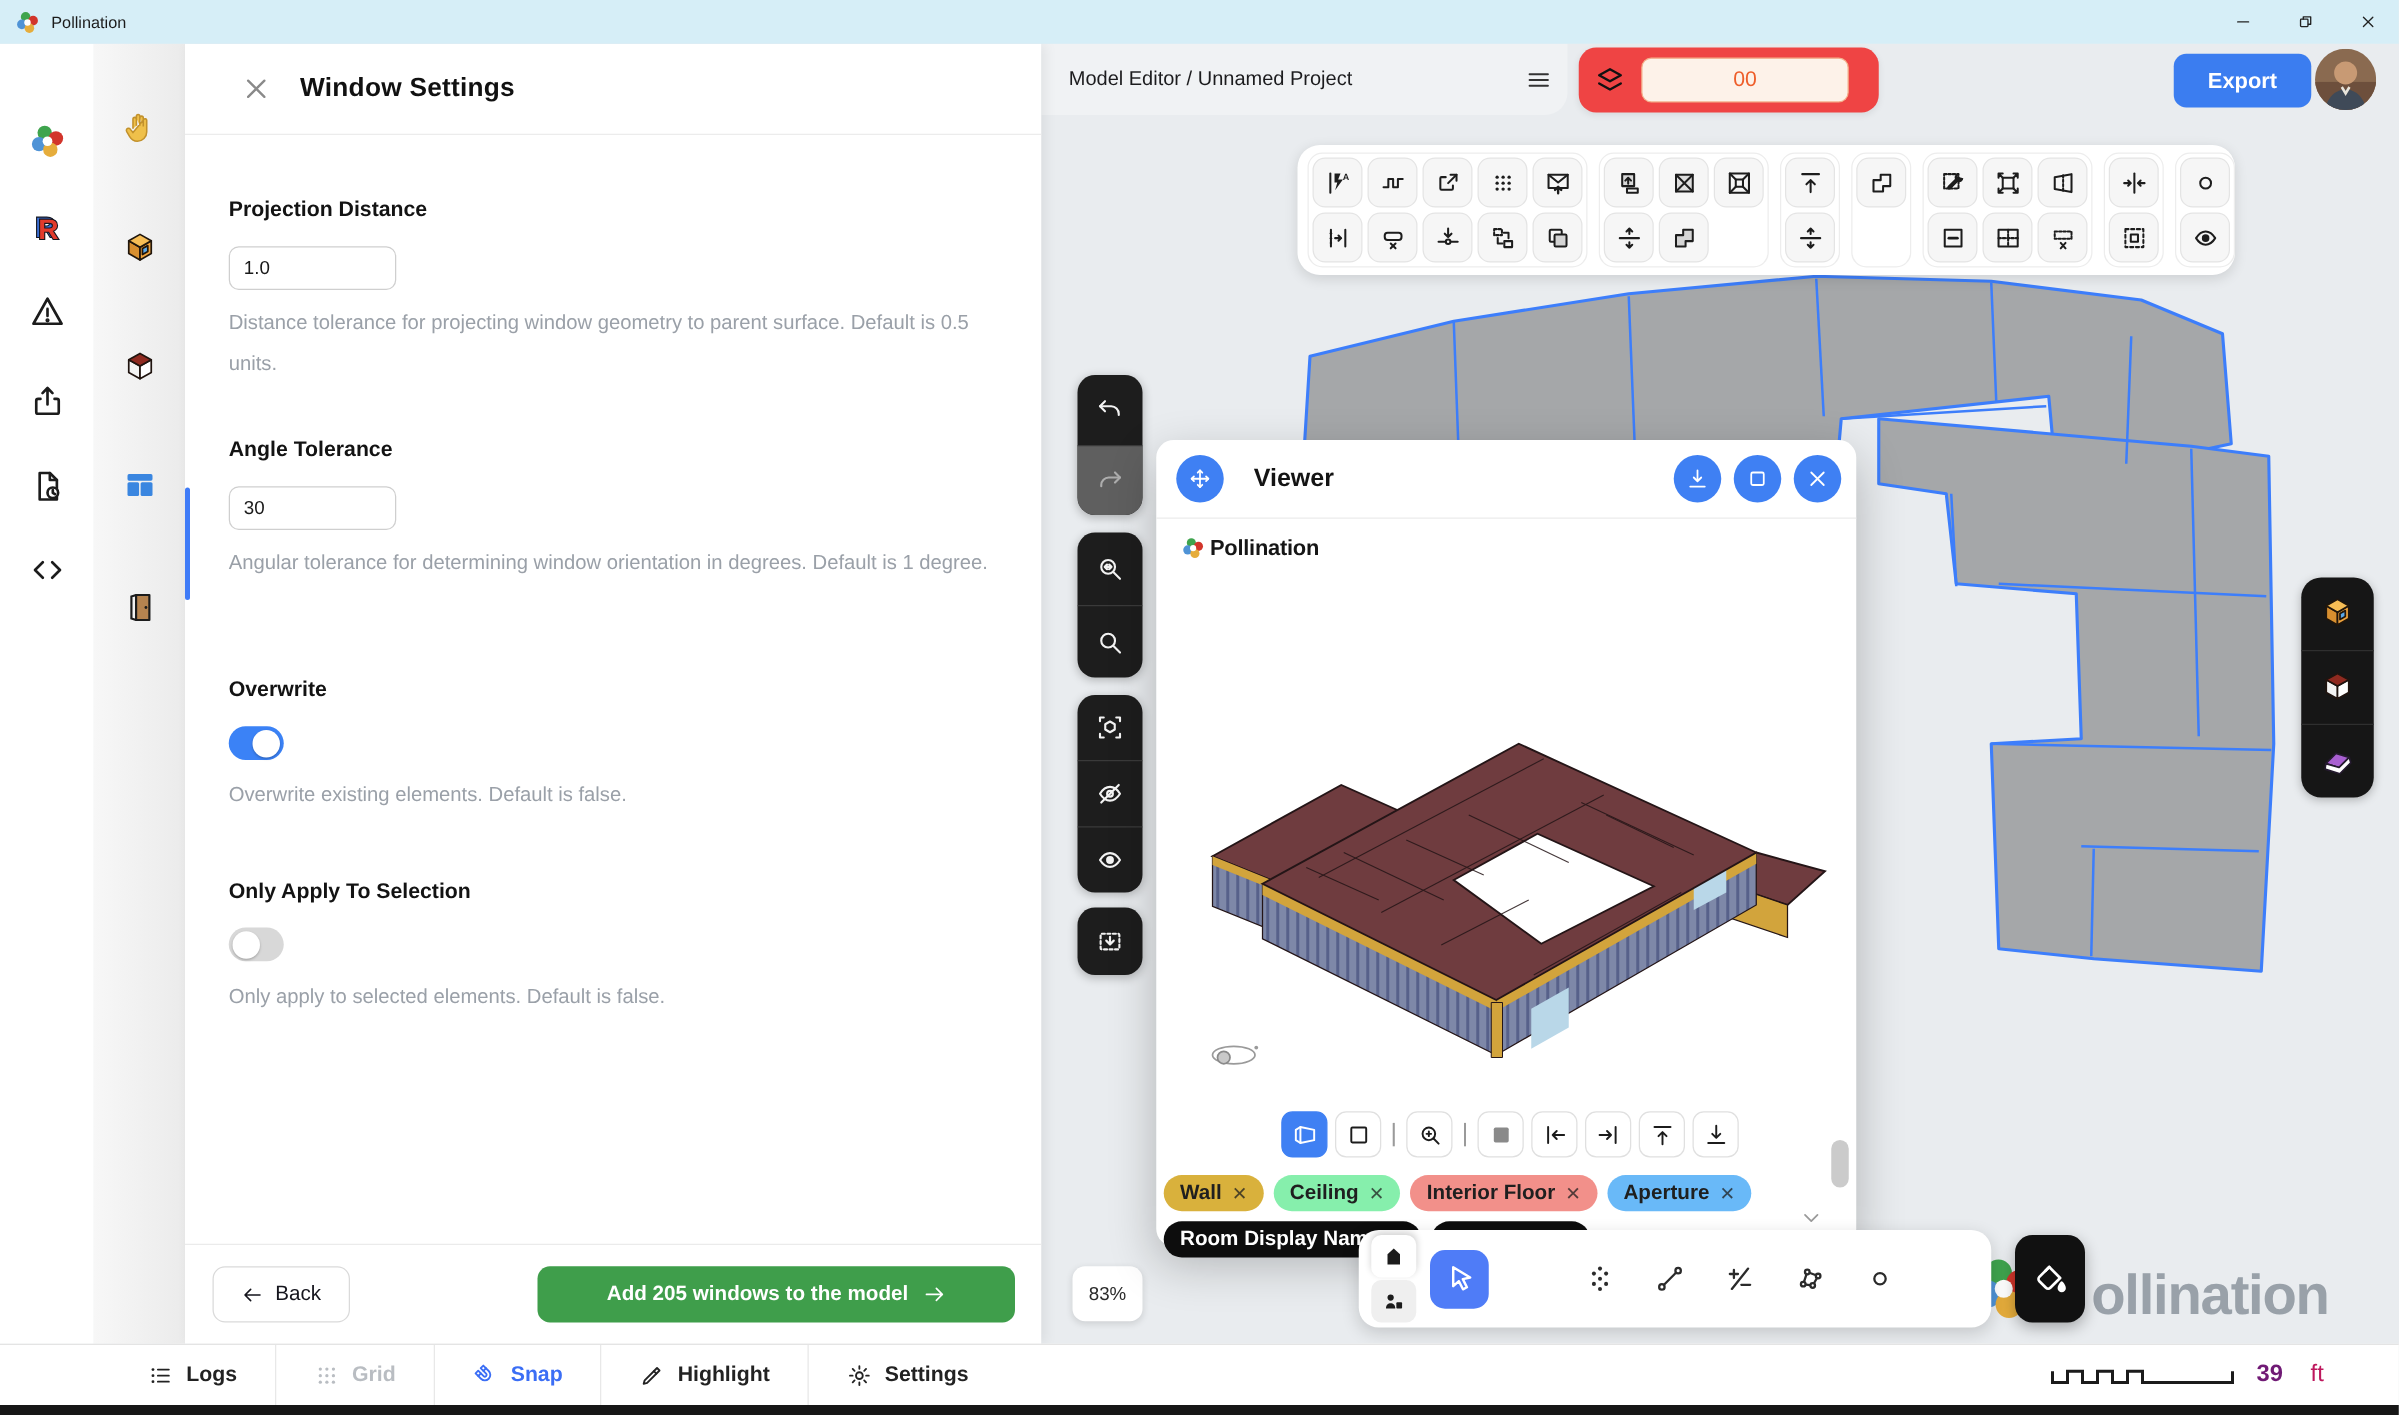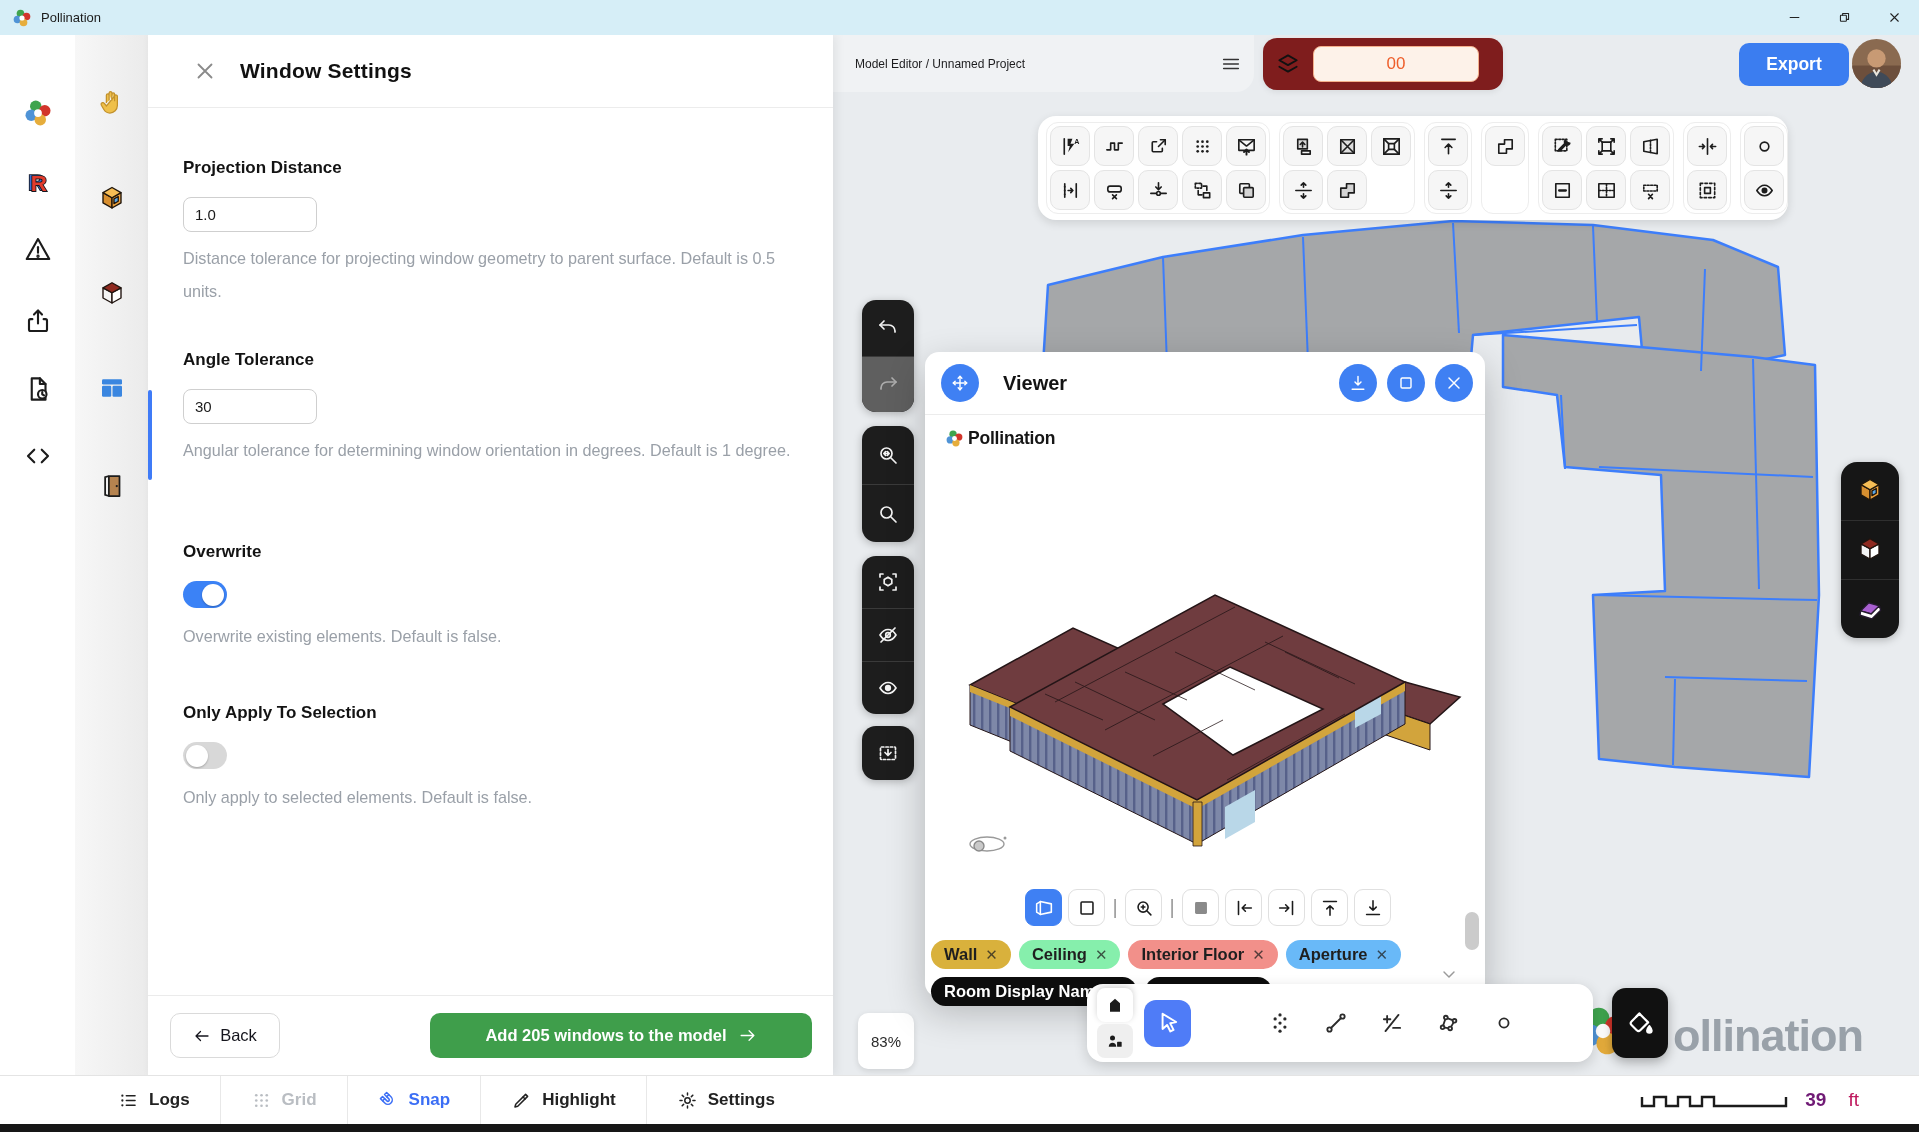--- a/index.html
+++ b/index.html
@@ -41,23 +41,23 @@
   #back-btn { position:absolute; left:22px; top:17px; width:110px; height:45px; border:1.5px solid #dadada; border-radius:10px; background:#fff; display:flex; align-items:center; justify-content:center; gap:9px; font-size:16.5px; color:#15151d; font-weight:500; cursor:pointer; }
   #back-btn svg { width:18px; height:18px; }
   #submit-btn { position:absolute; left:282px; top:17px; width:382px; height:45px; border:none; border-radius:10px; background:#3f9e4b; color:#fff; display:flex; align-items:center; justify-content:center; gap:11px; font-size:16.5px; font-weight:600; cursor:pointer; }
   #submit-btn svg { width:19px; height:19px; }
 
   
   #canvas { left:833px; top:35px; width:1086px; height:1040px; background:#e9ecef; overflow:hidden; z-index:5; }
   #floorplan { position:absolute; left:0; top:0; z-index:0; }
 
   #header-tab { left:0; top:0; width:421px; height:57px; background:#f0f2f4; border-radius:0 0 18px 0; display:flex; align-items:center; z-index:2; }
-  #breadcrumb { font-size:12px; font-weight:500; color:#1c1c1e; margin-left:22px;text-align:center; }
+  #breadcrumb { font-size:16px; font-weight:500; color:#1c1c1e; margin-left:22px;text-align:center; }
   #hamburger { width:22px; height:22px; color:#333; margin-left:auto; margin-right:12px; cursor:pointer; }
-  #story-card { left:430px; top:3px; width:240px; height:52px; background:#7f1d1d; border-radius:14px; box-shadow:0 2px 6px rgba(0,0,0,.08); display:flex; align-items:center; z-index:2; }
+  #story-card { left:430px; top:3px; width:240px; height:52px; background:#ef4444; border-radius:14px; box-shadow:0 2px 6px rgba(0,0,0,.08); display:flex; align-items:center; z-index:2; }
   #story-card .layers { width:26px; height:26px; color:#111; margin-left:12px; }
   #story-input { margin-left:12px; width:166px; height:36px; border:1.5px solid #f3b08c; background:#fdf2e9; border-radius:8px; text-align:center; font-size:17px; color:#ee5e2a; font-family:inherit; outline:none; }
   #export-btn { left:906px; top:8px; width:110px; height:43px; background:#3b7df0; border:none; border-radius:10px; color:#fff; font-size:17.5px; font-weight:600; cursor:pointer; z-index:2; }
   #avatar { left:1019px; top:4px; width:49px; height:49px; border-radius:50%; overflow:hidden; z-index:2; cursor:pointer; }
 
   
   #top-toolbar { left:205px; top:81px; width:750px; height:104px; background:#fff; border-radius:18px; box-shadow:0 3px 10px rgba(0,0,0,.12); display:flex; align-items:center; padding:6px 8px; gap:9px; z-index:3; }
   .tgroup { border:1px solid #ededed; border-radius:12px; padding:3px; display:flex; flex-direction:column; gap:4px; background:#fff; }
   .trow { display:flex; gap:4px; min-height:40px; }
   .tbtn { width:40px; height:40px; border-radius:10px; background:#f6f6f6; border:1px solid #e4e4e4; display:flex; align-items:center; justify-content:center; color:#1d1d1d; cursor:pointer; }
@@ -70,21 +70,21 @@
   .dbtn svg { width:24px; height:24px; }
   .dbtn.disabled { background:#5f5f5f; color:#adadad; }
 
   
   #layer-toolbar { left:1008px; top:427px; width:58px; height:176px; background:#161616; border-radius:16px; z-index:3; display:flex; flex-direction:column; box-shadow:0 2px 8px rgba(0,0,0,.25); }
   .lbtn { flex:1; display:flex; align-items:center; justify-content:center; border-top:1px solid #2f2f2f; cursor:pointer; }
   .lbtn:first-child { border-top:none; }
   .lbtn svg { width:30px; height:30px; }
 
   
-  #zoom-badge { left:25px; top:978px; width:56px; height:56px; background:#fff; border-radius:10px; box-shadow:0 2px 6px rgba(0,0,0,.12); display:flex; align-items:center; justify-content:center; font-size:15px; color:#2b2b2b; z-index:3; }
+  #zoom-badge { left:25px; top:978px; width:56px; height:44px; background:#fff; border-radius:10px; box-shadow:0 2px 6px rgba(0,0,0,.12); display:flex; align-items:center; justify-content:center; font-size:15px; color:#2b2b2b; z-index:3; }
 
   
   #viewer { left:92px; top:317px; width:560px; height:645px; background:#fff; border-radius:14px; box-shadow:0 14px 38px rgba(0,0,0,.24); z-index:4; }
   #viewer-header { position:absolute; left:0; top:0; width:100%; height:63px; border-bottom:1px solid #ececec; display:flex; align-items:center; }
   .vcirc { width:38px; height:38px; border-radius:50%; background:#3f80f3; color:#fff; display:flex; align-items:center; justify-content:center; cursor:pointer; }
   .vcirc svg { width:20px; height:20px; }
   #viewer-move { margin-left:16px; }
   #viewer-title { font-size:20px; font-weight:600; color:#141414; margin-left:24px; }
   #viewer-hbtns { margin-left:auto; margin-right:12px; display:flex; gap:10px; }
   #viewer-brand { position:absolute; left:20px; top:76px; display:flex; align-items:center; gap:4px; }

